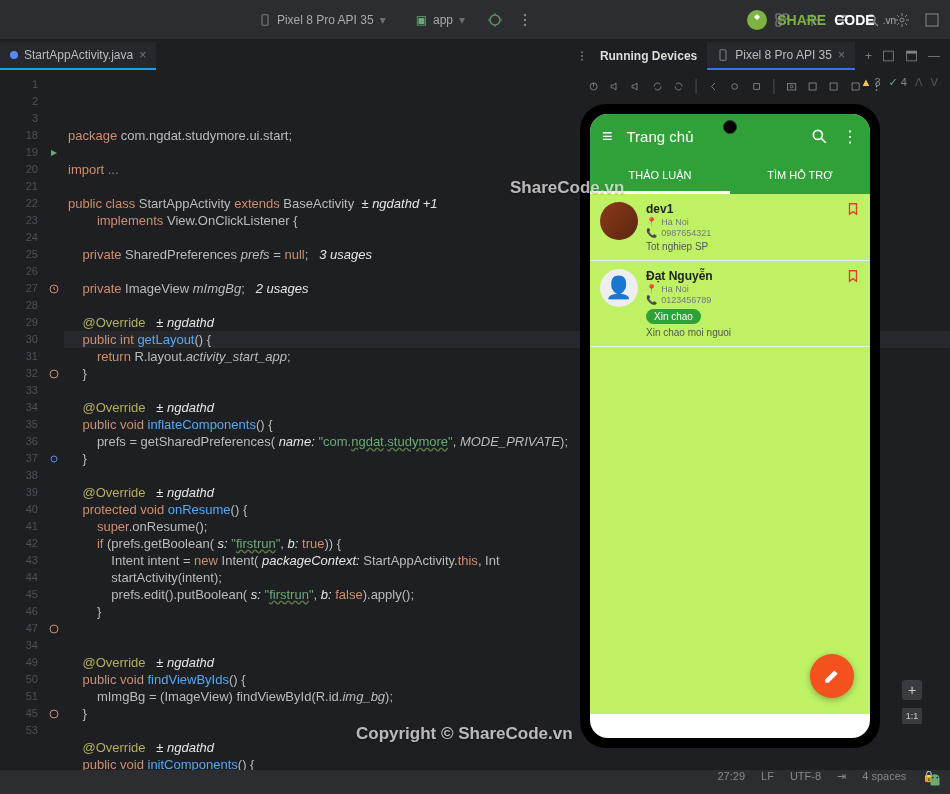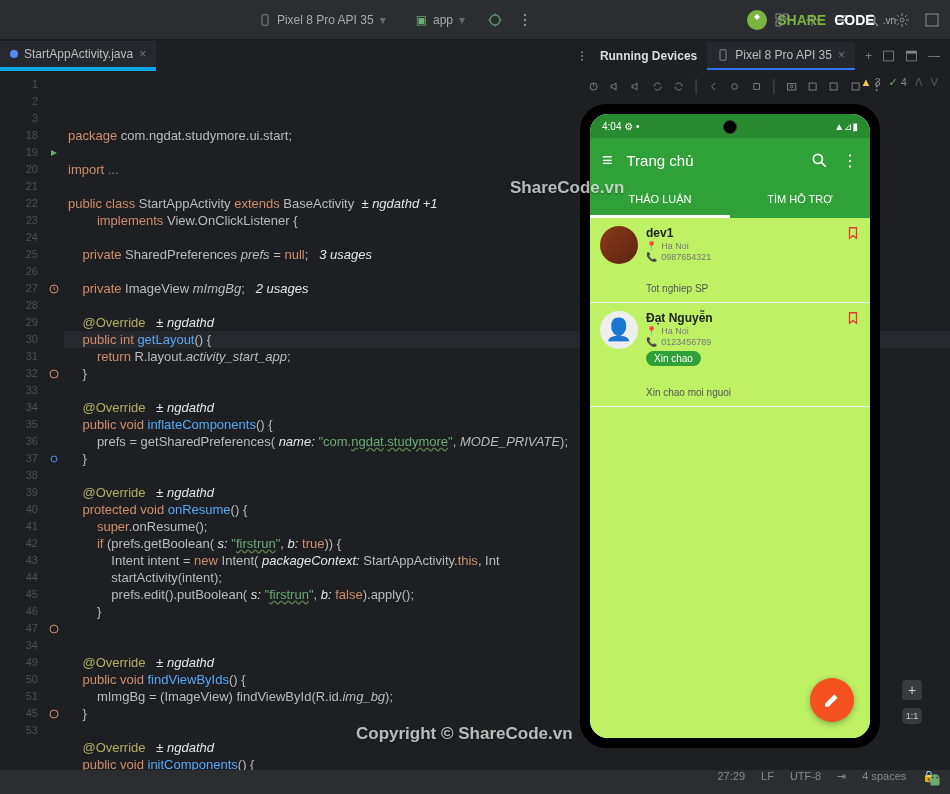--- a/index.html
+++ b/index.html
@@ -7,21 +7,21 @@
 .top{height:40px;background:#2b2d30;display:flex;align-items:center;padding:0 10px;font-size:12px;border-bottom:1px solid #1e1f22}
 .top .center{flex:1;display:flex;justify-content:center;gap:14px;align-items:center}
 .top .right{display:flex;gap:14px;align-items:center}
 .dev{color:#aaa;padding:3px 8px;border-radius:4px;display:flex;align-items:center;gap:6px}
 .dev svg{width:12px;height:12px}
 .bug{color:#6aab73}
 .ico{width:16px;height:16px;fill:#9da0a8;opacity:0.8;cursor:pointer}
 .tabs{height:32px;background:#1e1f22;display:flex;border-bottom:1px solid #1e1f22}
 .tabs-l{display:flex;flex:1;align-items:center}
 .tab{padding:6px 10px;font-size:12px;color:#bbb;display:flex;align-items:center;gap:6px;border-bottom:2px solid transparent}
-.tab.act{border-bottom:4px solid #0ea5e9;background:#26282e}
+.tab.act{border-bottom:2px solid #0ea5e9;background:#26282e}
 .tab .c{width:8px;height:8px;border-radius:50%;background:#548af7}
 .tab .x{opacity:0.5}
 .tabs-r{display:flex;align-items:center;gap:10px;padding:0 10px;font-size:12px}
 .rd{font-weight:600;color:#ddd}
 .body{display:flex;height:700px}
 .gutter{width:44px;background:#1e1f22;font-size:11px;color:#4b5059;text-align:right;padding-top:4px}
 .gutter div{height:17px;padding-right:6px;line-height:17px}
 .ann{width:20px;background:#1e1f22;padding-top:4px}
 .ann div{height:17px;display:flex;align-items:center;justify-content:center}
 .ann svg{width:10px;height:10px}
@@ -52,28 +52,28 @@
 .ptab{flex:1;display:flex;align-items:center;justify-content:center;border-bottom:3px solid transparent}
 .ptab.a{border-bottom:3px solid #fff}
 .plist{background:#bef264;height:520px;position:relative}
 .post{padding:8px 10px;border-bottom:1px solid #eee;display:flex;gap:8px;font-size:10px;color:#333}
 .ava{width:38px;height:38px;border-radius:50%;background:#ccc;flex-shrink:0}
 .ava.a1{background:linear-gradient(135deg,#8b3a1a,#5c2410)}
 .pbody{flex:1}
 .pname{font-weight:600;font-size:12px;color:#222}
 .pmeta{font-size:9px;color:#777;display:flex;align-items:center;gap:4px;margin-top:1px}
 .badge{display:inline-block;background:#30a138;color:#fff;padding:2px 8px;border-radius:10px;font-size:10px;margin-top:4px}
-.pdesc{margin-top:21px;color:#555;font-size:10px}
+.pdesc{margin-top:3px;color:#555;font-size:10px}
 .bm{width:14px;height:14px}
 .fab{position:absolute;bottom:16px;right:16px;width:44px;height:44px;border-radius:50%;background:#f4511e;display:flex;align-items:center;justify-content:center;box-shadow:0 2px 6px rgba(0,0,0,0.3)}
 .status{position:absolute;bottom:0;left:0;right:0;height:24px;background:#2b2d30;display:flex;align-items:flex-start;justify-content:flex-end;padding:0 14px;gap:16px;font-size:11px;color:#888}
 .wm{position:absolute;color:rgba(255,255,255,0.7);font-size:17px;font-weight:600;pointer-events:none;text-shadow:0 1px 2px rgba(0,0,0,0.4)}
 .logo{position:absolute;top:8px;right:54px;display:flex;align-items:center;gap:8px;pointer-events:none}
 .fab-add{position:absolute;right:28px;top:680px;width:20px;height:20px;background:#393b40;border-radius:3px;display:flex;align-items:center;justify-content:center;color:#ccc;font-size:14px}
-.one{position:absolute;right:28px;top:708px;width:20px;height:16px;background:#393b40;border-radius:5px;display:flex;align-items:center;justify-content:center;color:#ccc;font-size:9px}
+.one{position:absolute;right:28px;top:708px;width:20px;height:16px;background:#393b40;border-radius:0;display:flex;align-items:center;justify-content:center;color:#ccc;font-size:9px}
 </style>
 </head>
 <body>
 
 <div class="top">
   <div class="center">
     <div class="dev">
       <svg viewBox="0 0 16 16">
           <rect x="4" y="1" width="8" height="14" rx="1" fill="none" stroke="#9da0a8"></rect>
         </svg>
@@ -324,24 +324,20 @@
       </svg>
     <svg viewBox="0 0 16 16">
         <circle cx="8" cy="3" r="1.2"></circle>
         <circle cx="8" cy="8" r="1.2"></circle>
         <circle cx="8" cy="13" r="1.2"></circle>
       </svg>
   </div>
   <div class="phone">
     <div class="notch"></div>
     <div class="screen">
-      <div class="sbar">
-        <span><span>4:04</span> ⚙ •</span>
-        <span>▲⊿▮</span>
-      </div>
       <div class="abar">
         <span style="font-size:18px">≡</span>
         <span class="ttl">Trang chủ</span>
         <svg width="18" height="18" viewBox="0 0 16 16">
             <circle cx="7" cy="7" r="4" fill="none" stroke="#fff" stroke-width="1.5"></circle>
             <path d="M10 10l4 4" stroke="#fff" stroke-width="1.5"></path>
           </svg>
         <span style="font-size:16px">⋮</span>
       </div>
       <div class="ptabs">

